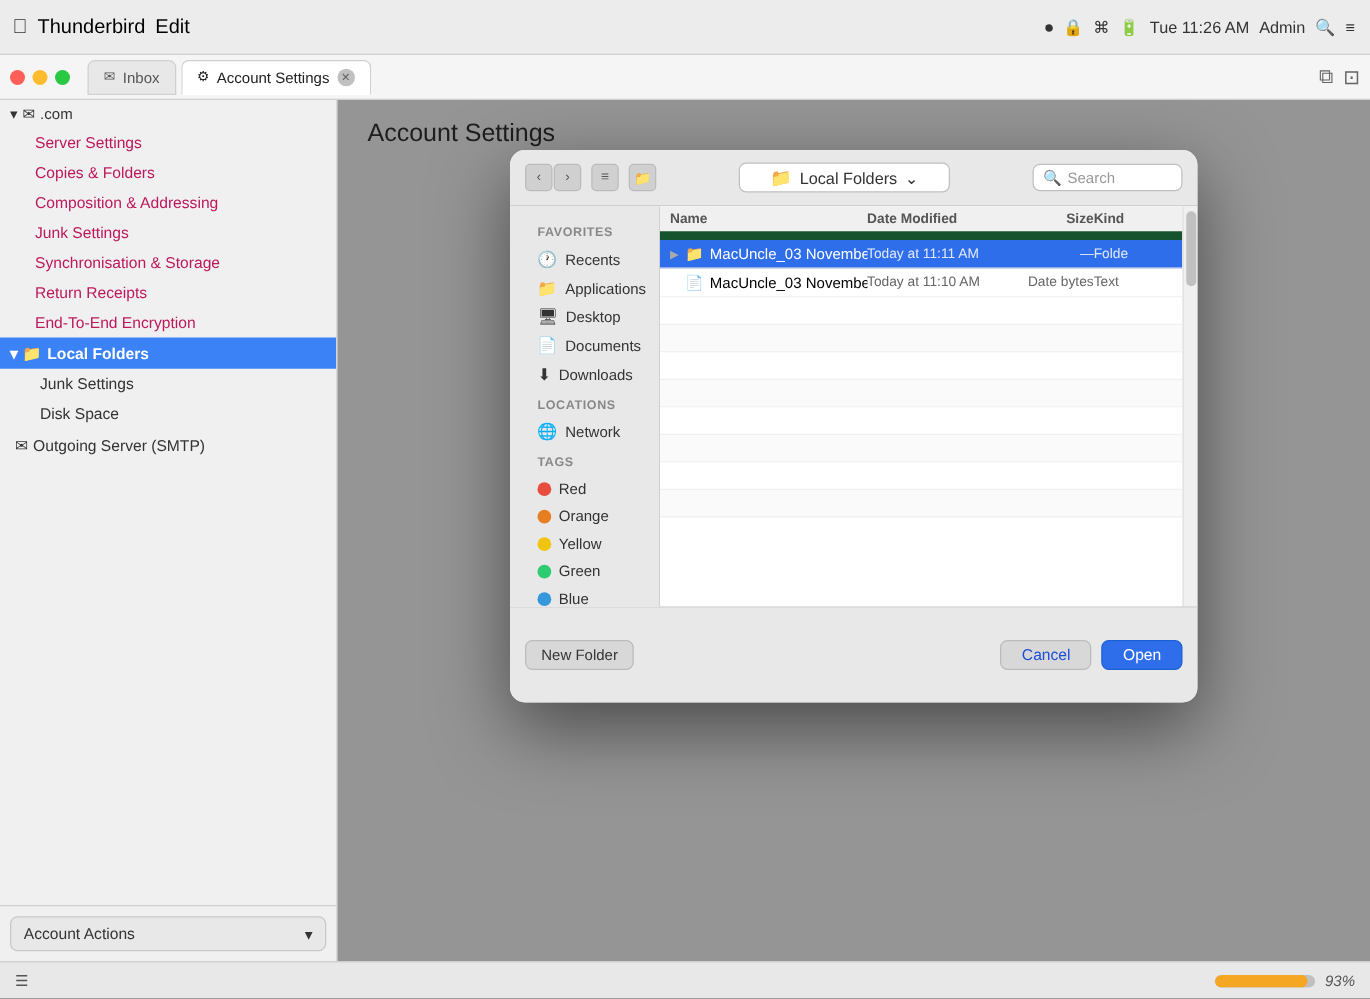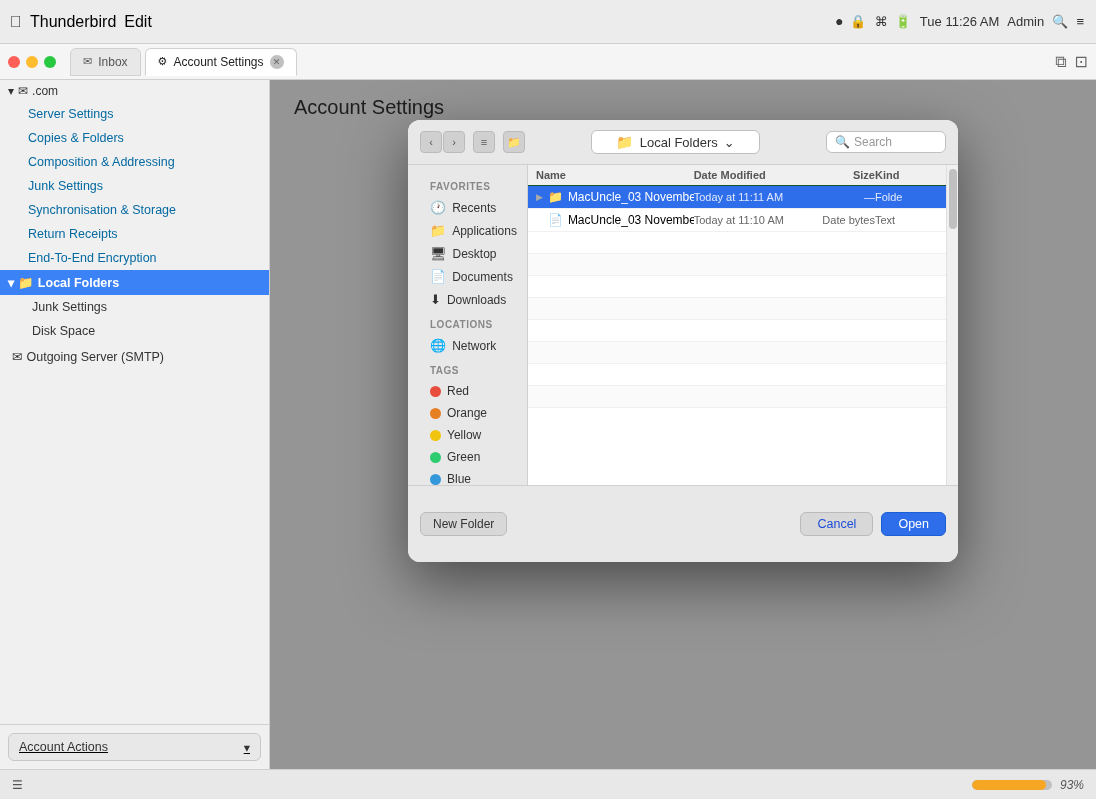--- a/index.html
+++ b/index.html
@@ -131,21 +131,21 @@
       color: #333;
       padding: 4px 8px;
     }
     .sidebar-items {
       flex: 1;
       overflow-y: auto;
     }
     .sidebar-item {
       padding: 5px 16px 5px 28px;
       font-size: 12.5px;
-      color: #0369a1;
+      color: #be185d;
       cursor: pointer;
     }
     .sidebar-section-header {
       padding: 5px 8px;
       font-size: 12.5px;
       color: #333;
       display: flex;
       align-items: center;
       gap: 4px;
       cursor: pointer;
@@ -166,21 +166,20 @@
       font-size: 12.5px;
       color: #333;
       cursor: pointer;
       display: flex;
       align-items: center;
       gap: 4px;
     }
     .sidebar-footer {
       padding: 8px;
       border-top: 1px solid #d0d0d0;
-      text-decoration: underline;
     }
     .account-actions-btn {
       width: 100%;
       height: 28px;
       background: #e8e8e8;
       border: 1px solid #c8c8c8;
       border-radius: 6px;
       display: flex;
       align-items: center;
       justify-content: space-between;
@@ -321,21 +320,21 @@
     .fp-main {
       flex: 1;
       overflow-y: auto;
       background: #fff;
     }
     .fp-column-headers {
       display: flex;
       align-items: center;
       padding: 4px 8px;
       background: #f0f0f0;
-      border-bottom: 1px solid #14532d;
+      border-bottom: 7px solid #14532d;
       font-size: 11px;
       color: #555;
       font-weight: 600;
       position: sticky;
       top: 0;
     }
     .fp-col-name { flex: 2; }
     .fp-col-date { flex: 1.5; }
     .fp-col-size { flex: 0.8; text-align: right; }
     .fp-col-kind { flex: 0.8; }

